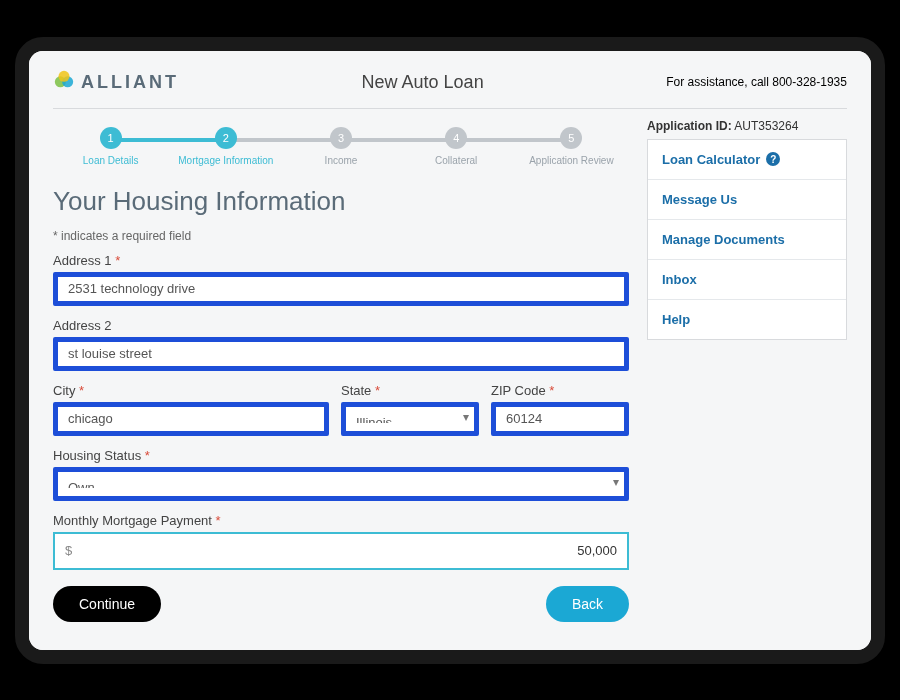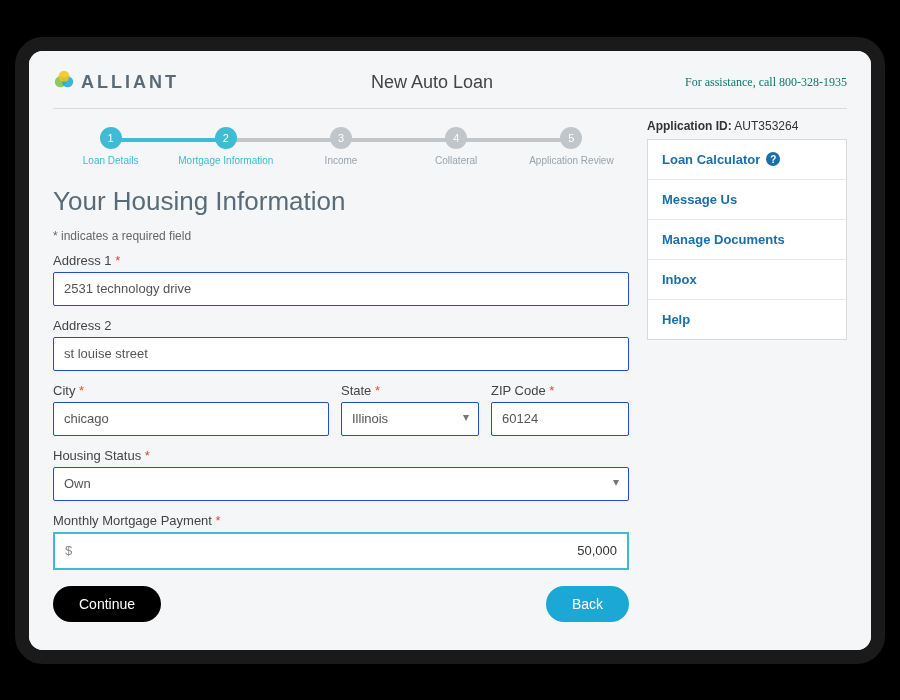--- a/index.html
+++ b/index.html
@@ -41,22 +41,21 @@
       color: #5a6b78;
       font-weight: 600;
     }
     .page-title {
       font-size: 18px;
       color: #444;
       font-weight: 400;
     }
     .assistance {
       font-size: 12px;
-      color: #0f766e;
-      font-family: Liberation Serif, serif;
+      color: #000000;
     }
     .content-area {
       display: flex;
       gap: 18px;
       margin-top: 10px;
     }
     .main-col {
       flex: 1;
     }
     .side-col {
@@ -133,21 +132,21 @@
       font-size: 13px;
       color: #444;
       font-weight: 400;
       display: block;
       margin-bottom: 4px;
     }
     .req { color: #d94b3a; }
     .form-control, .form-select {
       width: 100%;
       padding: 8px 10px;
-      border: 1px solid #1d4ed8;
+      border: 5px solid #1d4ed8;
       background: #fff;
       font-size: 13px;
       color: #555;
       border-radius: 2px;
       height: 34px;
     }
     .form-select {
       appearance: none;
       background-image: none;
       position: relative;

